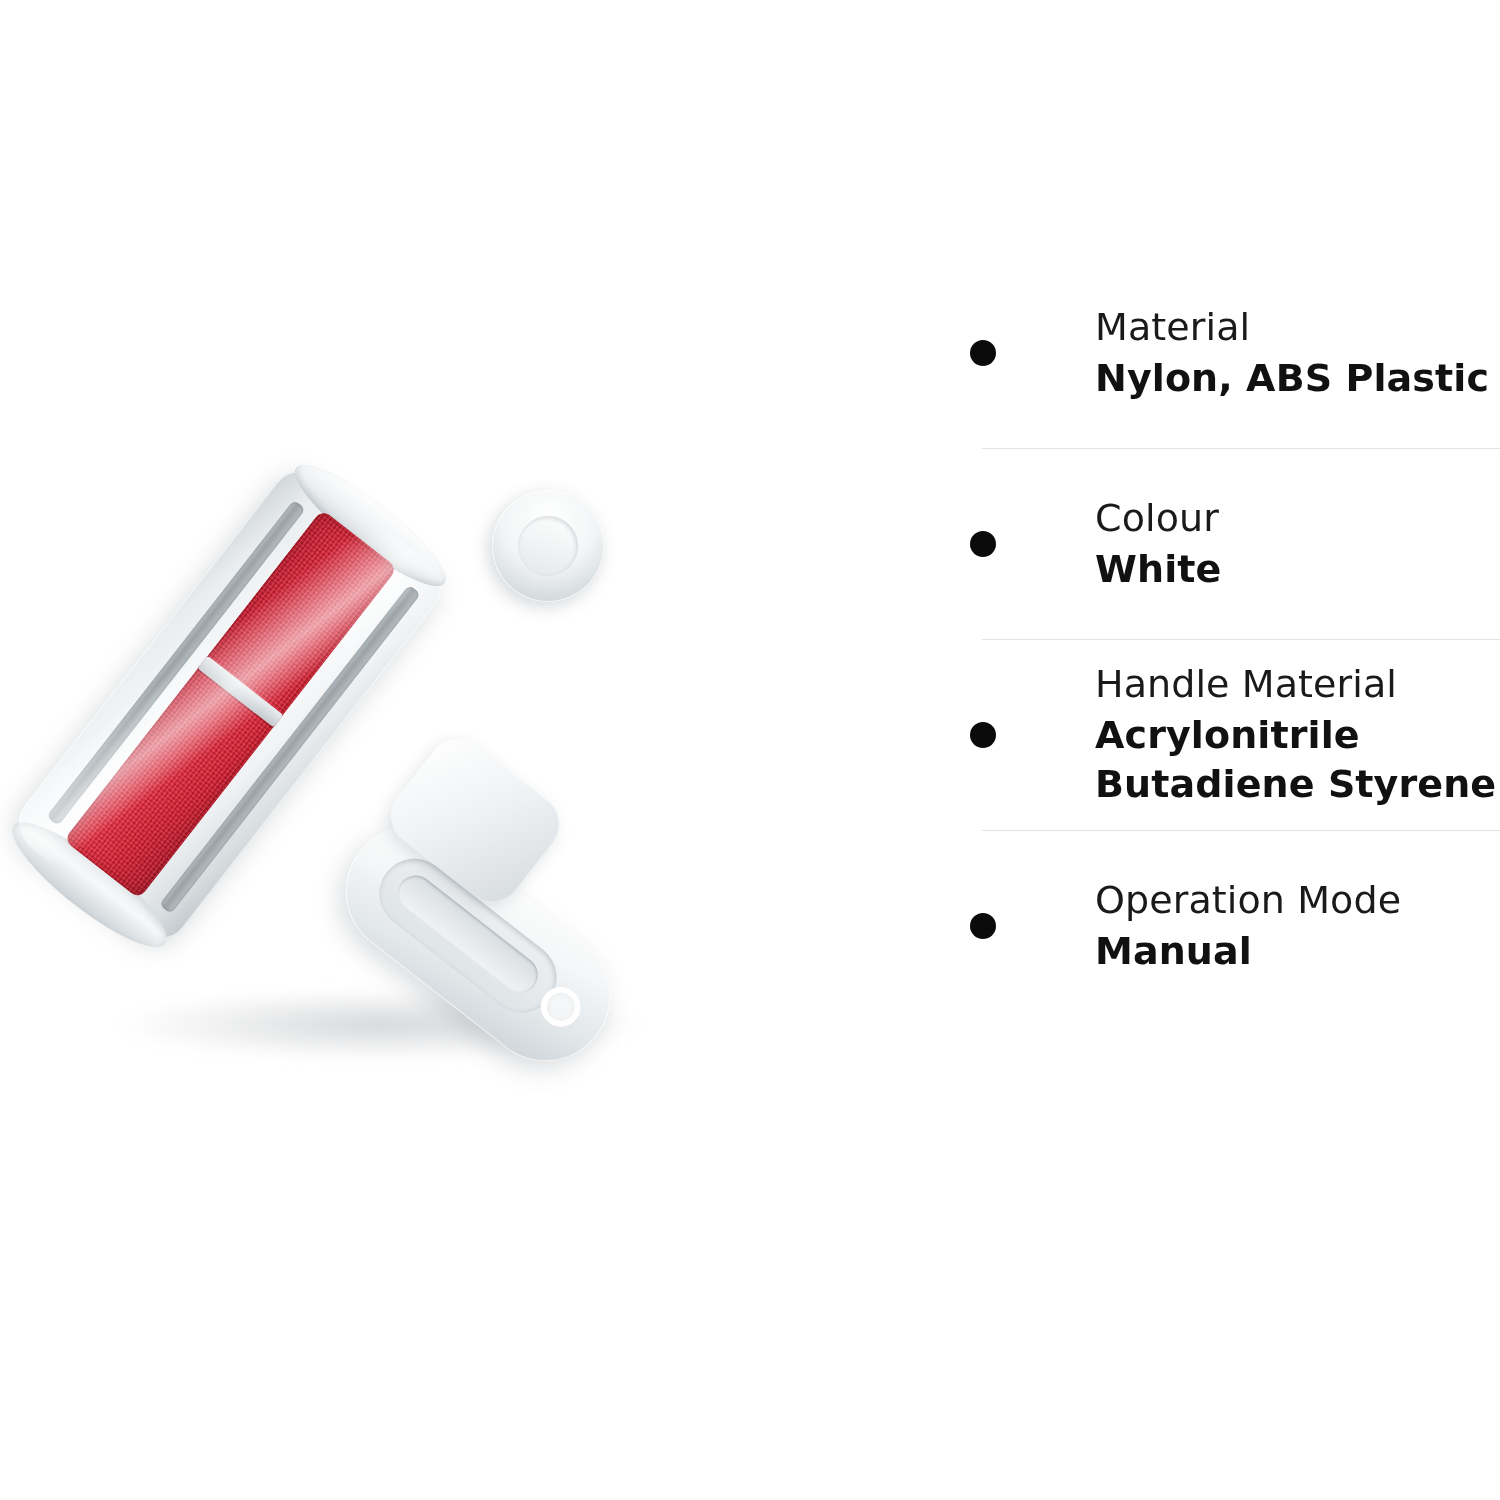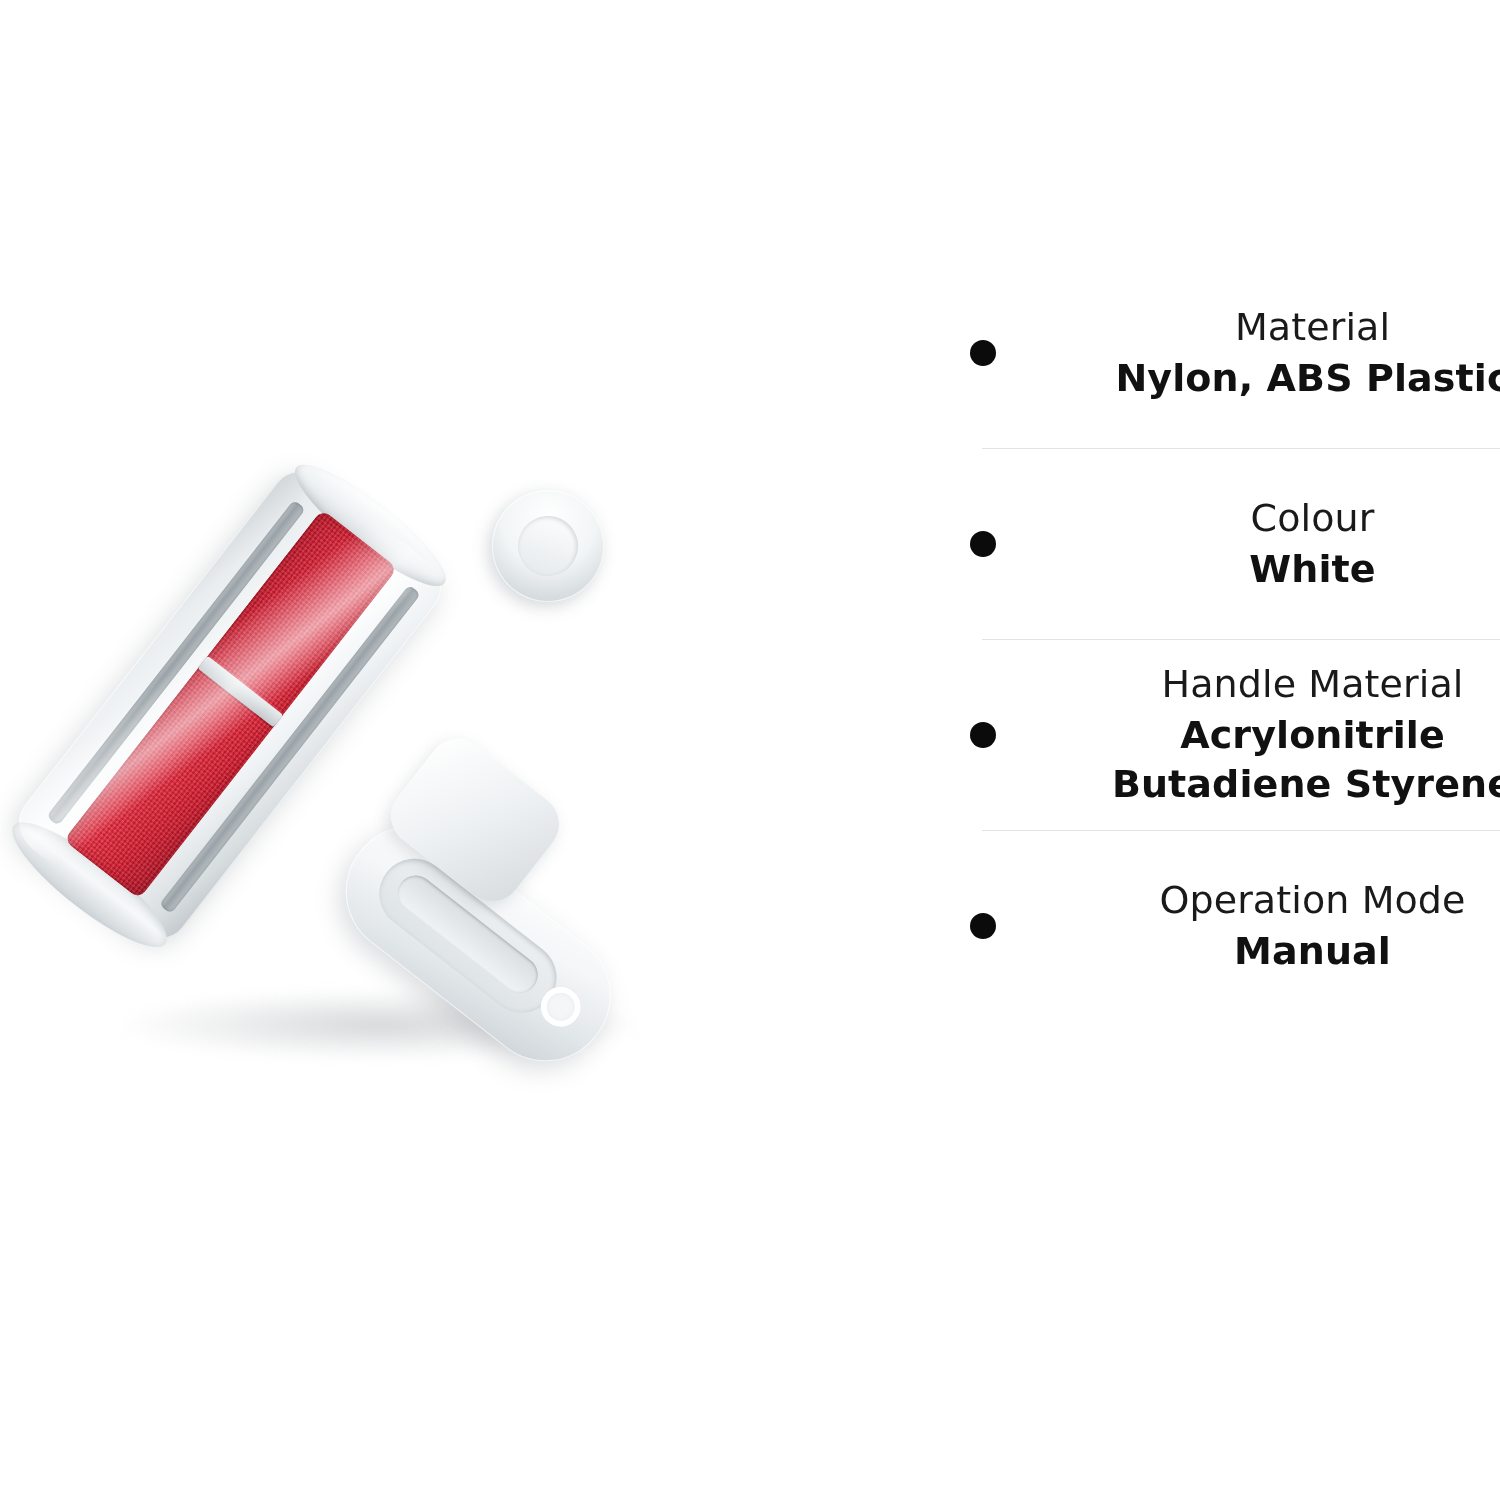--- a/index.html
+++ b/index.html
@@ -216,21 +216,20 @@
     border-radius: 50%;
     background: #f4f6f7;
     box-shadow: inset 0 0 0 6px #ffffff, inset 0 0 8px rgba(110,120,130,0.5);
   }
 
   
   .spec-pane {
     flex: 1 1 auto;
     position: relative;
     padding: 0;
-    text-align: center;
   }
 
   .spec-list {
     position: absolute;
     left: 130px;
     top: 258px;
     width: 560px;
   }
 
   .spec-row {

